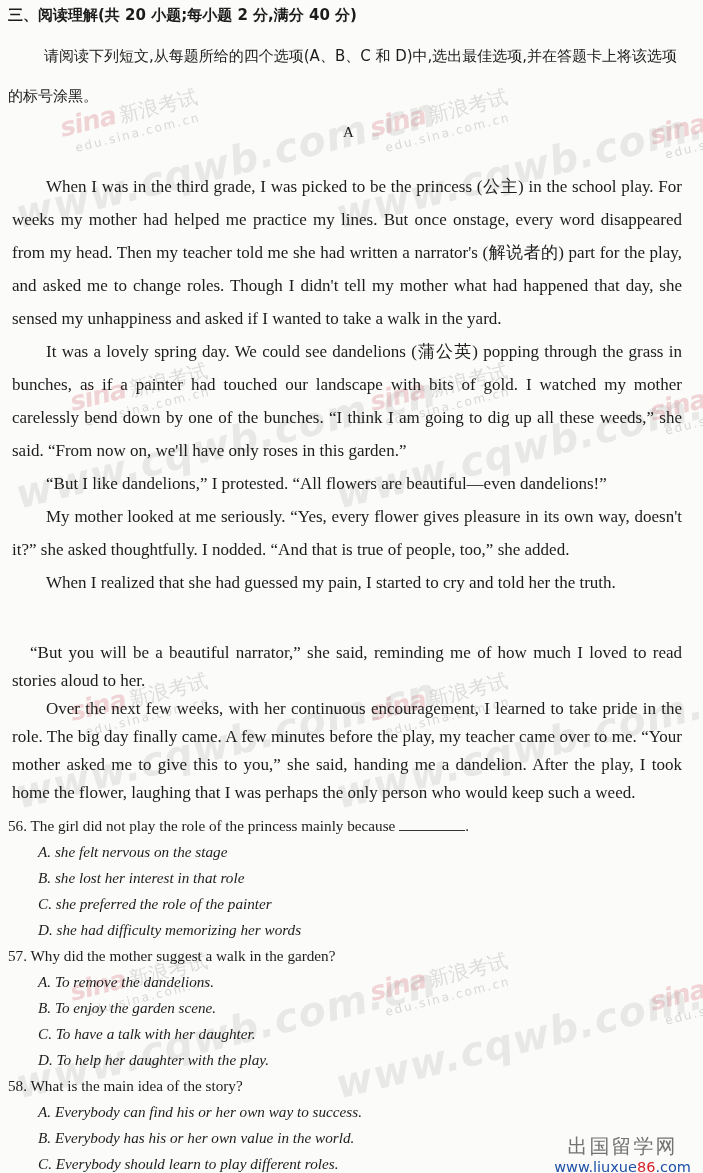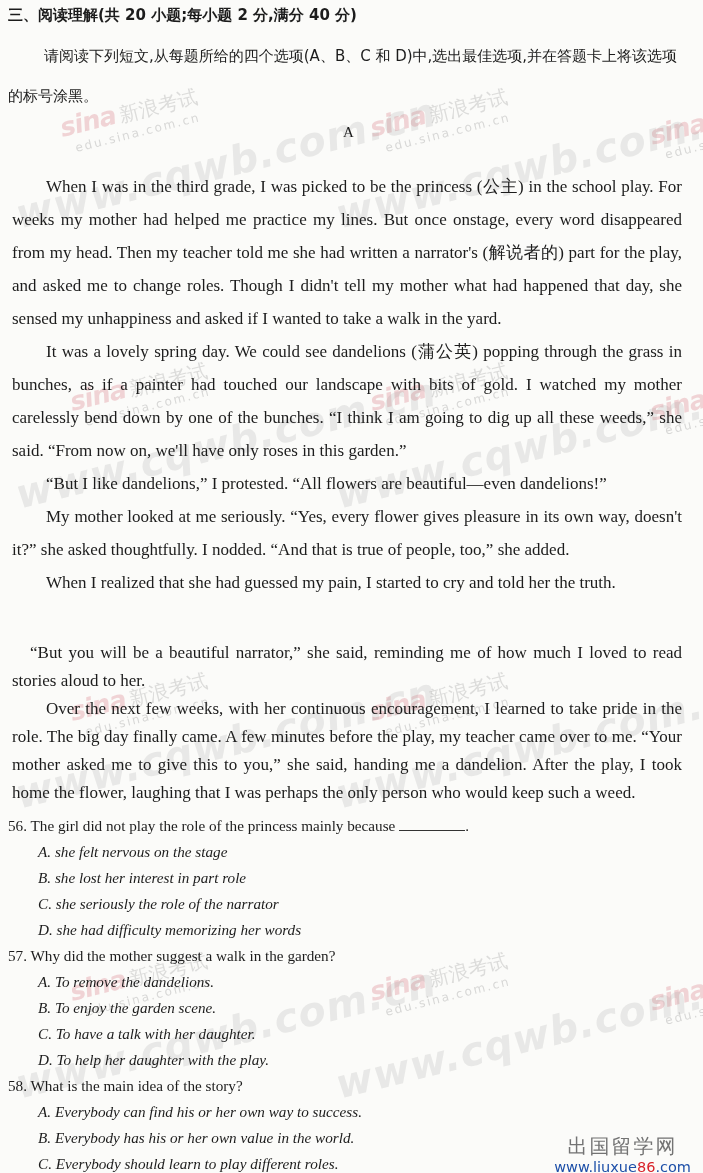--- a/index.html
+++ b/index.html
@@ -133,22 +133,22 @@
   </div>
 
   <div class="questions">
     <div class="q">
       <div class="q-stem">
         <span>56.</span>
         <span>The girl did not play the role of the princess mainly because</span>
         <span class="blank"></span><span>.</span>
       </div>
       <div class="q-opt"><span>A.</span> <span>she felt nervous on the stage</span></div>
-      <div class="q-opt"><span>B.</span> <span>she lost her interest in part role</span></div>
-      <div class="q-opt"><span>C.</span> <span>she seriously the role of the narrator</span></div>
+      <div class="q-opt"><span>B.</span> <span>she lost her interest in that role</span></div>
+      <div class="q-opt"><span>C.</span> <span>she preferred the role of the painter</span></div>
       <div class="q-opt"><span>D.</span> <span>she had difficulty memorizing her words</span></div>
     </div>
     <div class="q">
       <div class="q-stem">
         <span>57.</span>
         <span>Why did the mother suggest a walk in the garden?</span>
       </div>
       <div class="q-opt"><span>A.</span> <span>To remove the dandelions.</span></div>
       <div class="q-opt"><span>B.</span> <span>To enjoy the garden scene.</span></div>
       <div class="q-opt"><span>C.</span> <span>To have a talk with her daughter.</span></div>

